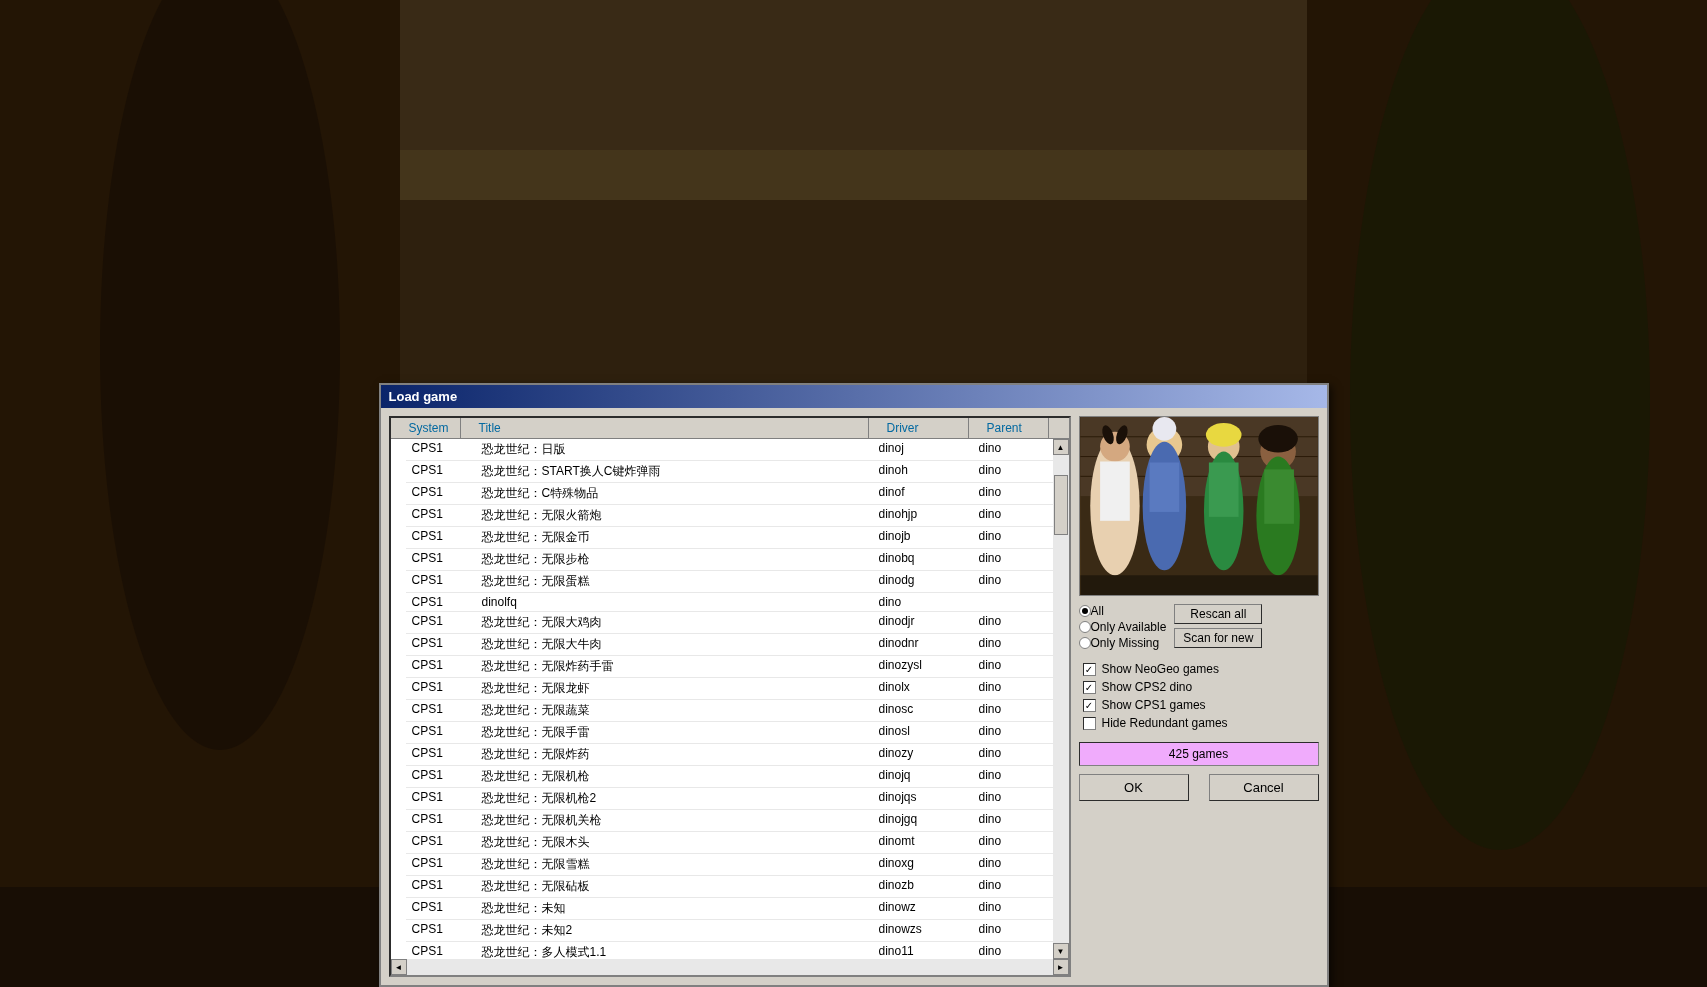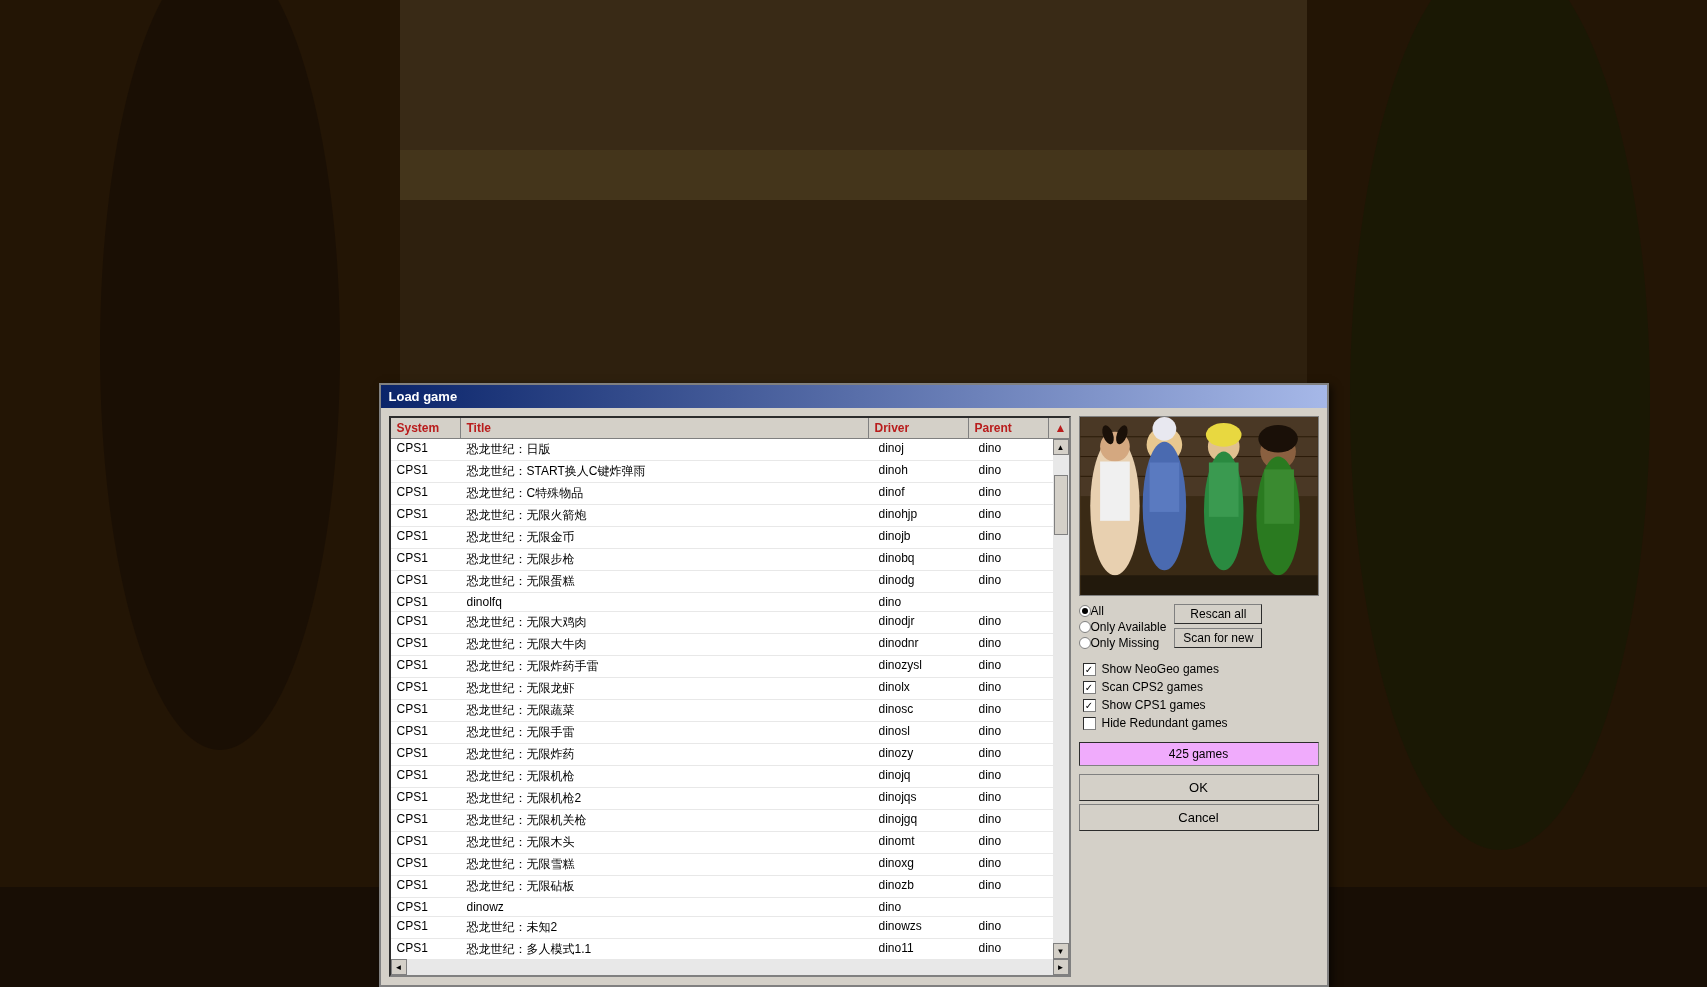--- a/index.html
+++ b/index.html
@@ -64,32 +64,33 @@
     }
 
     .table-header {
       display: grid;
       grid-template-columns: 70px 1fr 100px 80px 20px;
       background: #d4d0c8;
       border-bottom: 1px solid #808080;
     }
 
     .th {
-      padding: 3px 6px;
+      padding: 3px 18px;
       border-right: 1px solid #808080;
-      font-weight: bold;
+      font-weight: normal;
       font-size: 12px;
-      color: #b91c1c;
+      color: #0369a1;
     }
 
     .table-body {
       overflow-y: auto;
       overflow-x: hidden;
       flex: 1;
       max-height: 520px;
+      margin-left: 15px;
     }
 
     .table-row {
       display: grid;
       grid-template-columns: 70px 1fr 100px 80px;
       border-bottom: 1px solid #e8e8e8;
     }
 
     .td {
       padding: 2px 6px;
@@ -257,22 +258,22 @@
     .games-count {
       background: #f0abfc;
       border: 1px inset #808080;
       padding: 4px 8px;
       text-align: center;
       font-size: 12px;
     }
 
     .ok-cancel {
       display: flex;
-      flex-direction: column;
-      gap: 3px;
+      flex-direction: row;
+      gap: 20px;
     }
 
     .btn-wide {
       background: #d4d0c8;
       border: 1px outset #808080;
       padding: 5px 8px;
       font-size: 13px;
       cursor: pointer;
       text-align: center;
       width: 100%;
@@ -459,20 +460,21 @@
       <div class="td">dino</div>
     </div>
               <div class="table-row">
       <div class="td">CPS1</div>
       <div class="td">恐龙世纪：无限砧板</div>
       <div class="td">dinozb</div>
       <div class="td">dino</div>
     </div>
               <div class="table-row">
       <div class="td">CPS1</div>
+      <div class="td">恐龙世纪：未知</div>
       <div class="td">dinowz</div>
       <div class="td">dino</div>
     </div>
               <div class="table-row">
       <div class="td">CPS1</div>
       <div class="td">恐龙世纪：未知2</div>
       <div class="td">dinowzs</div>
       <div class="td">dino</div>
     </div>
               <div class="table-row">
@@ -562,21 +564,21 @@
           </div>
         </div>
 
         <div class="checkbox-group">
           <div class="checkbox-item">
             <div class="checkbox-box">✓</div>
             <span>Show NeoGeo games</span>
           </div>
           <div class="checkbox-item">
             <div class="checkbox-box">✓</div>
-            <span>Scan CPS2 games</span>
+            <span>Show CPS2 dino</span>
           </div>
           <div class="checkbox-item">
             <div class="checkbox-box">✓</div>
             <span>Show CPS1 games</span>
           </div>
           <div class="checkbox-item">
             <div class="checkbox-box" style="color:transparent;">✓</div>
             <span>Hide Redundant games</span>
           </div>
         </div>

